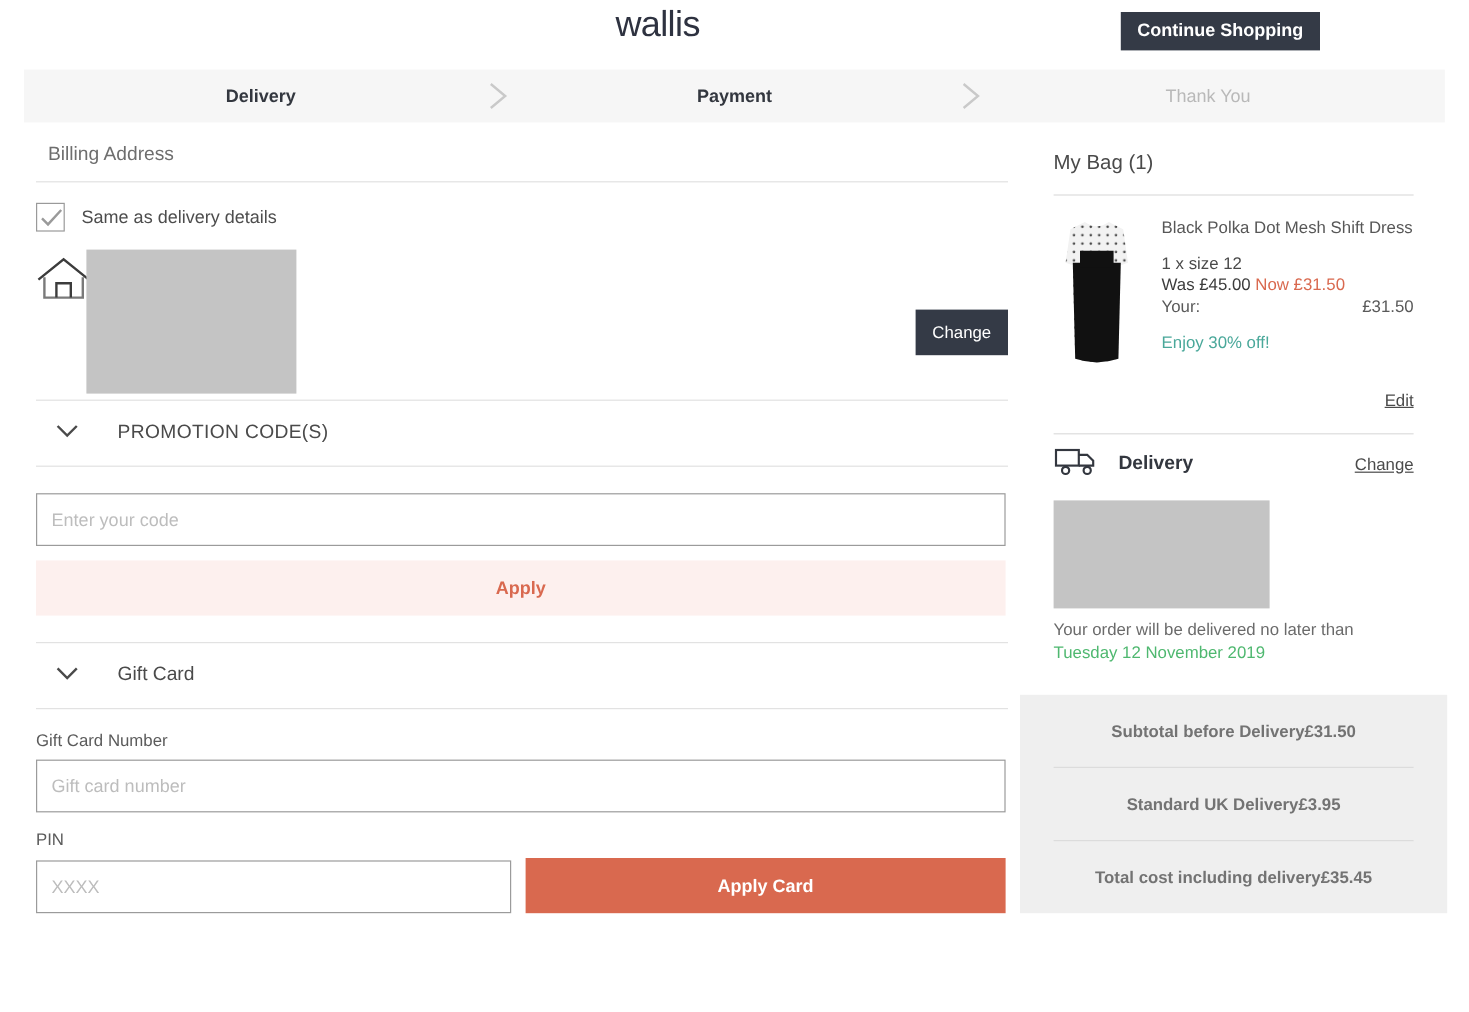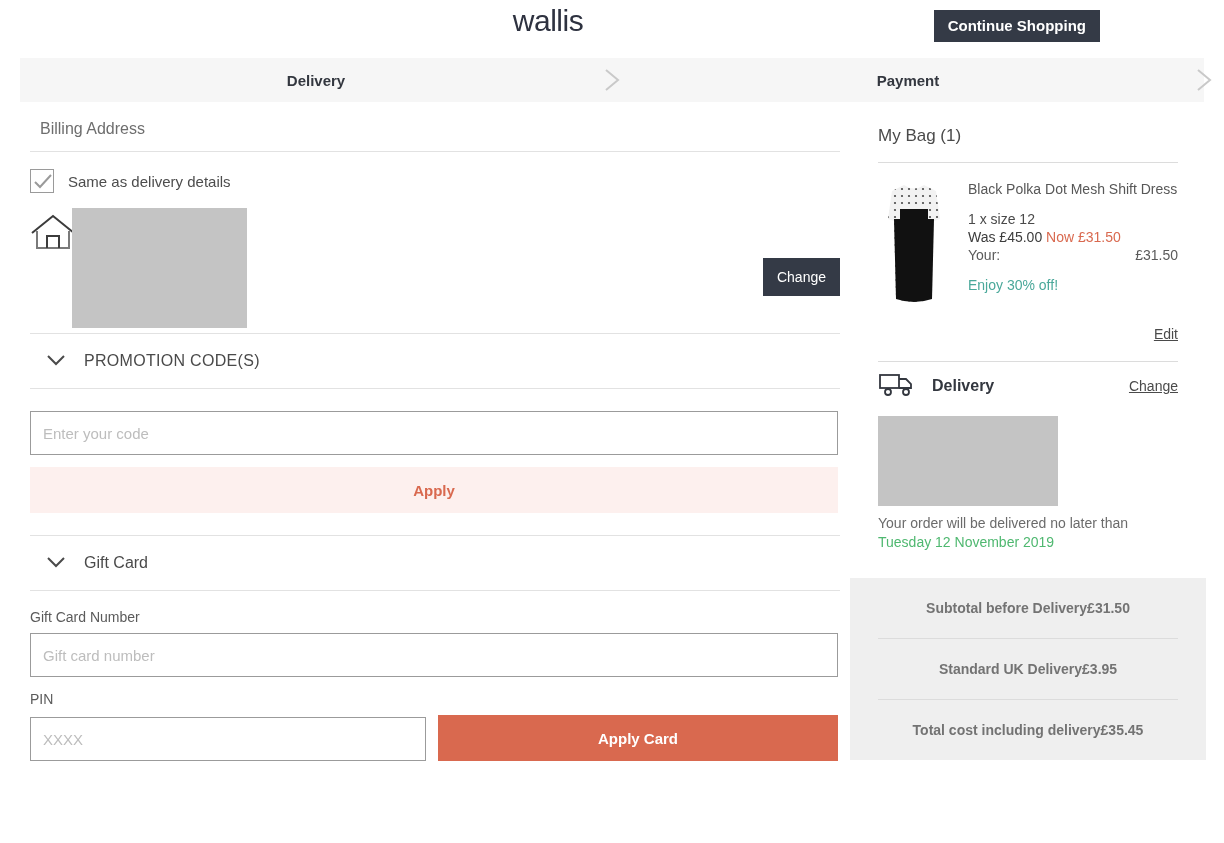--- a/index.html
+++ b/index.html
@@ -65,21 +65,21 @@
   .home-icon { position: absolute; left: 0; top: 10px; }
   .redact { position: absolute; left: 42px; top: 5px; width: 175px; height: 120px; background: #c4c4c4; }
   .change-btn {
     position: absolute; right: 0; top: 55px;
     background: #343a46; color: #fff; border: none; cursor: pointer;
     font-size: 14px; padding: 11px 14px;
     font-family: "Liberation Sans", sans-serif;
   }
 
   .accordion {
-    display: flex; align-items: center; gap: 18px;
+    display: flex; align-items: center; gap: 32px;
     padding: 18px 0 18px 16px; cursor: pointer;
   }
   .accordion .atext { font-size: 16px; color: #4a4a4a; }
   .accordion .atext.caps { letter-spacing: 0.3px; }
 
   .field {
     width: 808px; height: 44px; border: 1px solid #9b9b9b; background: #fff;
     font-size: 15px; color: #3c3c3c; padding: 0 12px;
     font-family: "Liberation Sans", sans-serif;
   }
@@ -150,20 +150,21 @@
       <svg width="28" height="28" viewBox="0 0 28 28">
           <polyline points="8,4 20,14 8,24" fill="none" stroke="#c9c9c9" stroke-width="2"></polyline>
         </svg>
     </div>
     <div class="step">Payment</div>
     <div class="chev-sep">
       <svg width="28" height="28" viewBox="0 0 28 28">
           <polyline points="8,4 20,14 8,24" fill="none" stroke="#c9c9c9" stroke-width="2"></polyline>
         </svg>
     </div>
+    <div class="step inactive">Thank You</div>
   </div>
 
   <div class="left">
 
     <div class="sec-title">Billing Address</div>
     <div class="rule"></div>
 
     <div class="checkrow">
       <div class="cbox">
         <svg width="18" height="16" viewBox="0 0 18 16">

